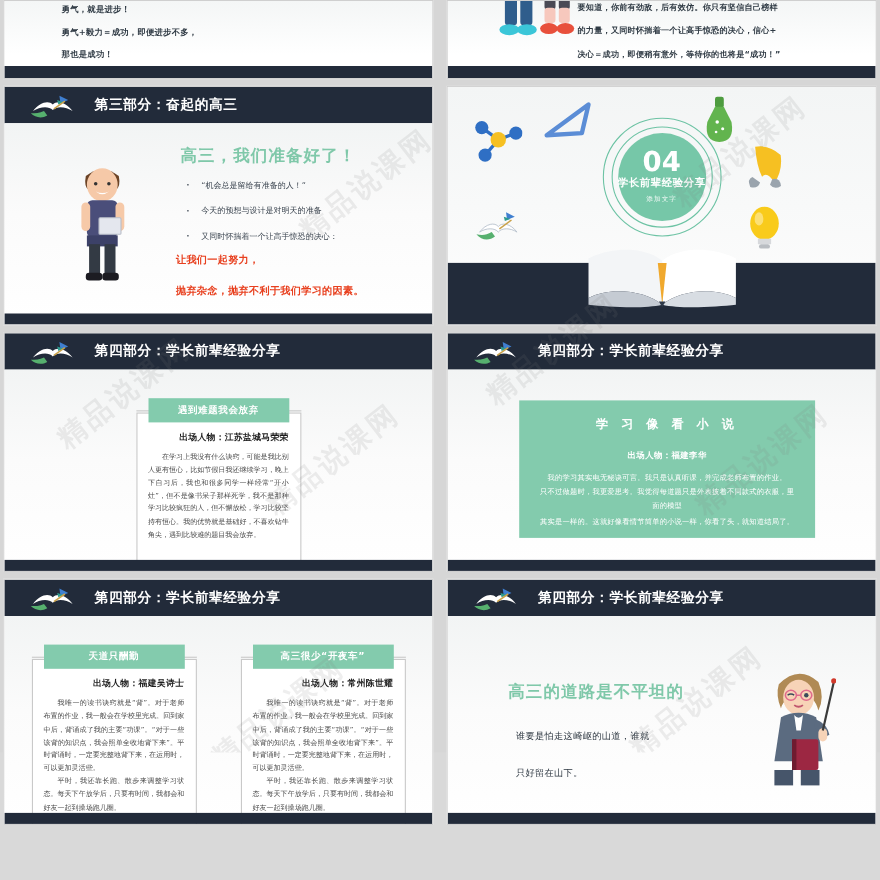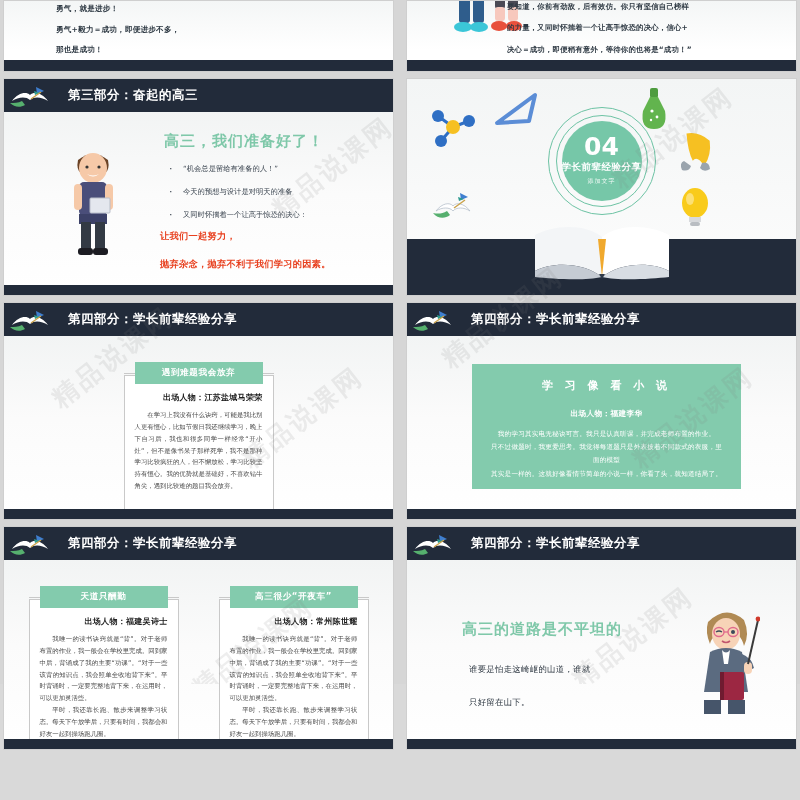--- a/index.html
+++ b/index.html
@@ -28,21 +28,21 @@
     overflow: hidden;
     border: 1px solid #cfcfcf;
   }
 
   
   .hdr {
     height: 33px;
     background: #222b3a;
     display: flex;
     align-items: center;
-    padding-left: 6px;
+    padding-left: 24px;
     position: relative;
   }
   .hdr .title {
     color: #ffffff;
     font-size: 12.5px;
     font-weight: bold;
     letter-spacing: .5px;
     margin-left: 18px;
     white-space: nowrap;
   }
@@ -60,21 +60,21 @@
     height: 10px; background:#222b3a;
   }
 
   
   .topcut { background:#fafafa; border:1px solid #cfcfcf; position:relative; overflow:hidden;}
   .topcut .inner { position:absolute; left:0; right:0; top:0; bottom:0;
      background: linear-gradient(180deg,#f4f6f6 0%, #ffffff 70%); }
   .topcut .botbar { position:absolute; left:0; right:0; bottom:0; height:11px; background:#222b3a;}
   .quote-lines { position:absolute; left:52px; top:4px; }
   .quote-lines p { font-size:7.6px; color:#2f3a44; font-weight:bold; line-height:1; margin-bottom:13px; letter-spacing:.2px;}
-  .quote-lines-r { position:absolute; left:100px; top:2px; right:6px; }
+  .quote-lines-r { position:absolute; left:118px; top:2px; right:6px; }
   .quote-lines-r p { font-size:7.4px; color:#2f3a44; font-weight:bold; line-height:1; margin-bottom:14px; letter-spacing:.2px;}
 
   
   .legs { position:absolute; left:46px; top:-16px; width:84px; height:62px; }
 
   
   .s3-title { position:absolute; left:160px; top:20px; color:#7fc8a9; font-size:15px; font-weight:bold; letter-spacing:1px;}
   .s3-bullets { position:absolute; left:165px; top:52px; }
   .s3-bullets li { list-style:none; font-size:7.3px; color:#3b4550; margin-bottom:13px; position:relative; padding-left:14px; white-space:nowrap;}
   .s3-bullets li:before { content:"·"; position:absolute; left:0; top:-2px; font-size:11px; color:#3b4550;}

